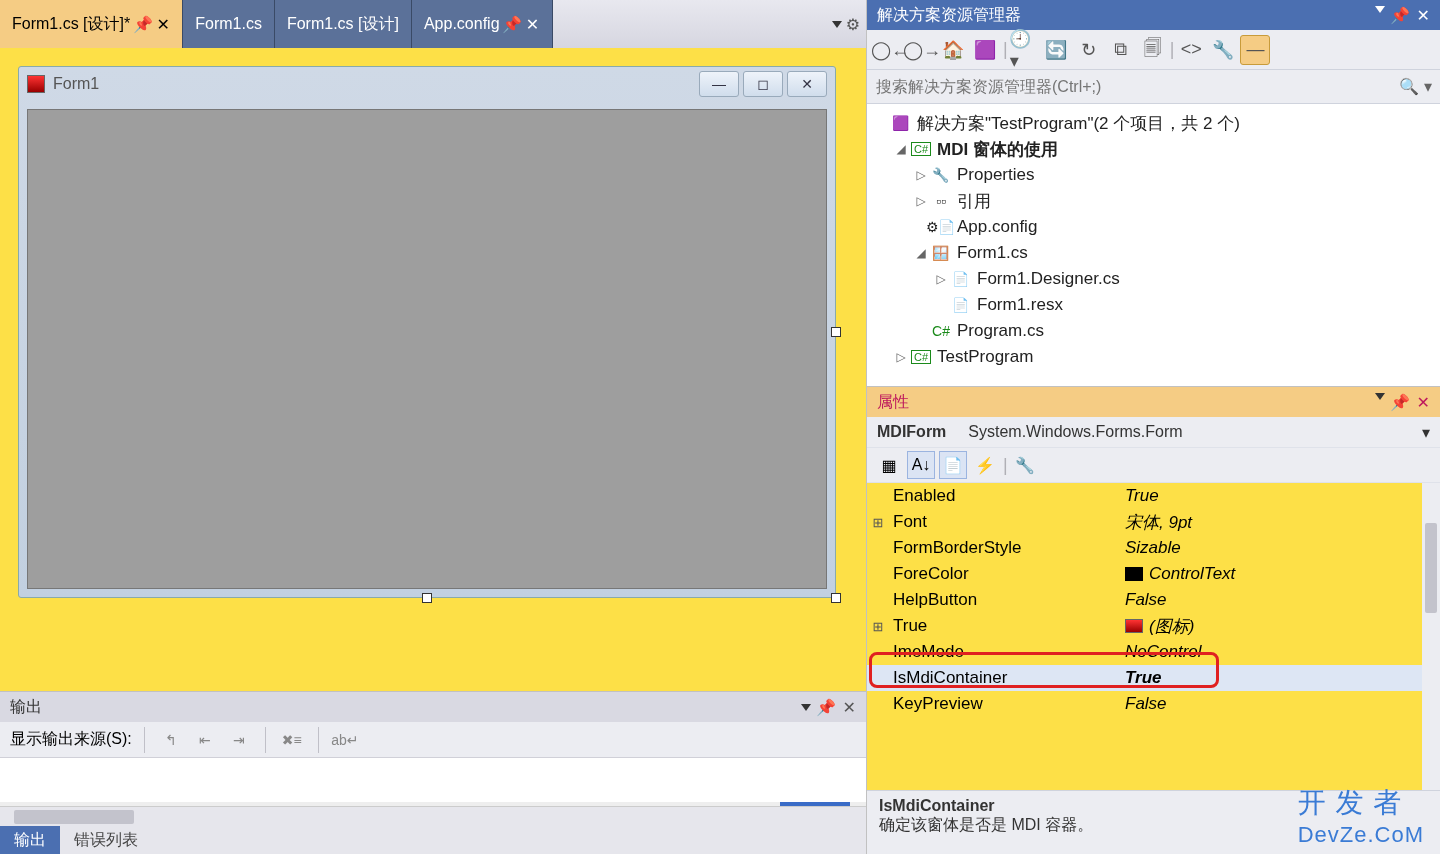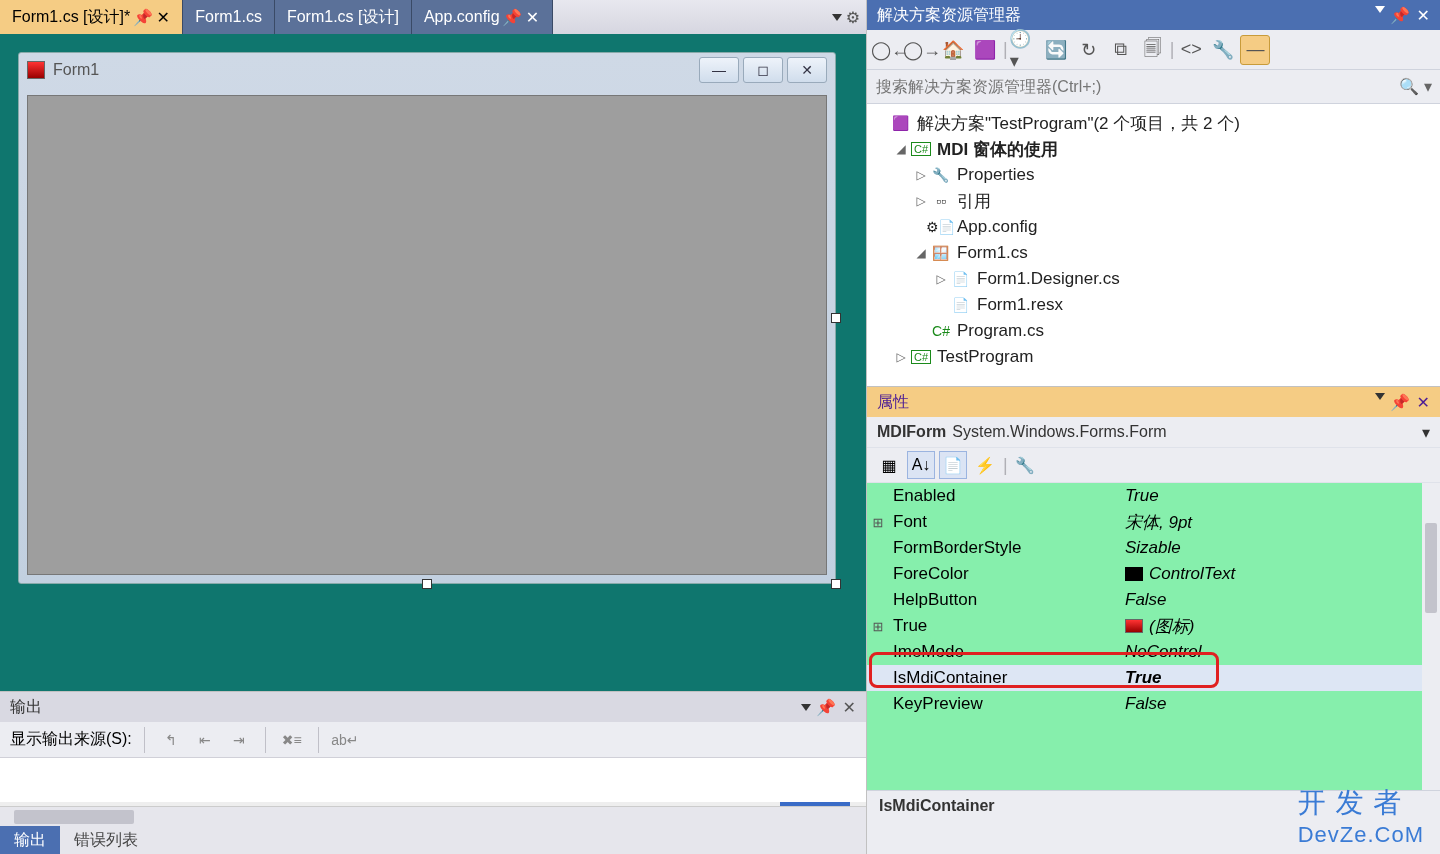--- a/index.html
+++ b/index.html
@@ -1,30 +1,30 @@
 <!DOCTYPE html>
 <html><head>
 <meta charset="utf-8">
 <style>
 * { margin:0; padding:0; box-sizing:border-box; font-family:"Segoe UI","Microsoft YaHei",sans-serif; }
 body { width:1440px; height:854px; display:flex; background:#eee; overflow:hidden; position:relative; }
 .left-pane { width:867px; display:flex; flex-direction:column; border-right:1px solid #c1c1c1; }
 .right-pane { flex:1; display:flex; flex-direction:column; }
 
 
-.doc-tabs { display:flex; height:34px; background:linear-gradient(#e8e8ef,#d6d6e0); align-items:stretch; }
+.doc-tabs { display:flex; height:48px; background:linear-gradient(#e8e8ef,#d6d6e0); align-items:stretch; }
 .doc-tab { display:flex; align-items:center; padding:0 12px; font-size:16px; color:#fff; background:#5b7199; border-right:1px solid #3a4a66; position:relative; white-space:nowrap; }
 .doc-tab.active { background:#f5cc84; color:#000; }
 .doc-tab .pin, .doc-tab .close { width:14px; height:14px; margin-left:6px; display:inline-flex; align-items:center; justify-content:center; }
 .doc-tabs .spacer { flex:1; }
 .doc-tabs .end-icons { display:flex; align-items:center; padding:0 6px; gap:4px; color:#555; }
 .tri{width:0;height:0;border-left:5px solid transparent;border-right:5px solid transparent;border-top:7px solid #333;}
 
 
-.designer-area { flex:1; background:#0f766e; position:relative; }
+.designer-area { flex:1; background:#fde047; position:relative; }
 .form-window { position:absolute; left:18px; top:18px; width:818px; height:532px; border:1px solid #8aa; border-radius:3px; background:linear-gradient(#cfd9e6,#c2d0e0); }
 .form-title-bar { height:34px; display:flex; align-items:center; padding:0 8px; }
 .form-title-bar .ficon { width:18px;height:18px;background:linear-gradient(#f33,#900);border:1px solid #666;margin-right:8px;}
 .form-title-bar .ftxt { color:#555; font-size:16px; }
 .form-title-bar .wbtns { margin-left:auto; display:flex; gap:4px; }
 .wbtn { width:40px;height:26px;border:1px solid #9ab;background:linear-gradient(#eef3fa,#d0ddec);border-radius:3px;display:flex;align-items:center;justify-content:center;font-size:14px;color:#334;}
 .form-client { position:absolute; left:8px; top:42px; right:8px; bottom:8px; background:#9e9e9e; border:1px solid #777; }
 .sel-handle { width:10px;height:10px;background:#fff;border:1px solid #333;position:absolute; }
 .sh-r { right:-6px; top:50%; margin-top:-5px; }
 .sh-b { left:50%; bottom:-6px; margin-left:-5px; }
@@ -56,28 +56,28 @@
 .se-search input { flex:1; height:26px; border:1px solid transparent; background:transparent; font-size:16px; color:#6b6b70;}
 .se-tree { flex:0 0 282px; background:#fff; overflow:auto; font-size:17px; color:#222; padding:6px 0;}
 .node { display:flex; align-items:center; height:26px; white-space:nowrap; }
 .node .exp { width:16px; text-align:center; color:#666; font-size:12px;}
 .node .nico { width:20px; height:18px; margin:0 6px 0 2px; display:inline-flex;align-items:center;justify-content:center;font-size:14px;}
 .node.bold .lbl { font-weight:700; }
 .indent-0{padding-left:6px}.indent-1{padding-left:26px}.indent-2{padding-left:46px}.indent-3{padding-left:66px}
 
 
 .prop-panel { flex:1; display:flex; flex-direction:column; border-top:1px solid #c1c1c1;}
-.prop-header { height:30px; background:#f5cc84; display:flex; align-items:center; padding:0 10px; font-size:16px; color:#4c1d95;}
+.prop-header { height:30px; background:#f5cc84; display:flex; align-items:center; padding:0 10px; font-size:16px; color:#be185d;}
 .prop-header .ph-icons{margin-left:auto;display:flex;gap:6px;}
 .prop-sub { height:30px; background:#ecedf2; display:flex;align-items:center;padding:0 10px;font-size:16px;color:#333;}
-.prop-sub b{margin-right:6px;}
+.prop-sub b{margin-right:22px;}
 .prop-toolbar { height:36px; background:#ecedf2; border-top:1px solid #dfe2ea; border-bottom:1px solid #dfe2ea; display:flex;align-items:center;padding:0 8px;gap:4px;}
 .prop-toolbar .pbtn{width:28px;height:28px;display:flex;align-items:center;justify-content:center;border:1px solid transparent;}
 .prop-toolbar .pbtn.sel{background:#dbe4f4;border-color:#9bb4e0;}
-.prop-grid { flex:1; background:#86efac; overflow:hidden; position:relative; font-size:17px;}
+.prop-grid { flex:1; background:#fde047; overflow:hidden; position:relative; font-size:17px;}
 .prow { display:flex; height:26px; align-items:center; }
 .prow .exp{width:22px;text-align:center;color:#555;font-size:13px;}
 .prow .pname{width:230px; padding-left:4px;}
 .prow .pval{flex:1;padding-left:6px;display:flex;align-items:center;gap:6px;font-style:italic;}
 .prow.highlight{background:#dde6f4;}
 .red-box{position:absolute;border:3px solid #e02020;border-radius:8px;pointer-events:none;}
 .vscroll{position:absolute;right:0;top:0;bottom:0;width:18px;background:#ecedf2;}
 .vscroll .vthumb{position:absolute;left:3px;width:12px;background:#c3c3cc;border-radius:2px;}
 .prop-desc{height:64px;border-top:1px solid #cfd3dd;background:#ecedf2;padding:6px 12px;font-size:16px;color:#333;}
 .prop-desc .dn{font-weight:600;}
@@ -328,20 +328,21 @@
           <span class="pname">KeyPreview</span>
           <span class="pval">False</span>
         </div>
       <div class="red-box" style="left:2px;top:169px;width:350px;height:36px;"></div>
       <div class="vscroll">
           <div class="vthumb" style="top:40px;height:90px;"></div>
         </div>
     </div>
     <div class="prop-desc">
       <div class="dn">IsMdiContainer</div>
+      <div>确定该窗体是否是 MDI 容器。</div>
     </div>
   </div>
 </div>
 
 <div class="watermark">
   <div>开 发 者</div>
   <div style="font-size:22px">DevZe.CoM</div>
 </div>
 
 </body></html>

